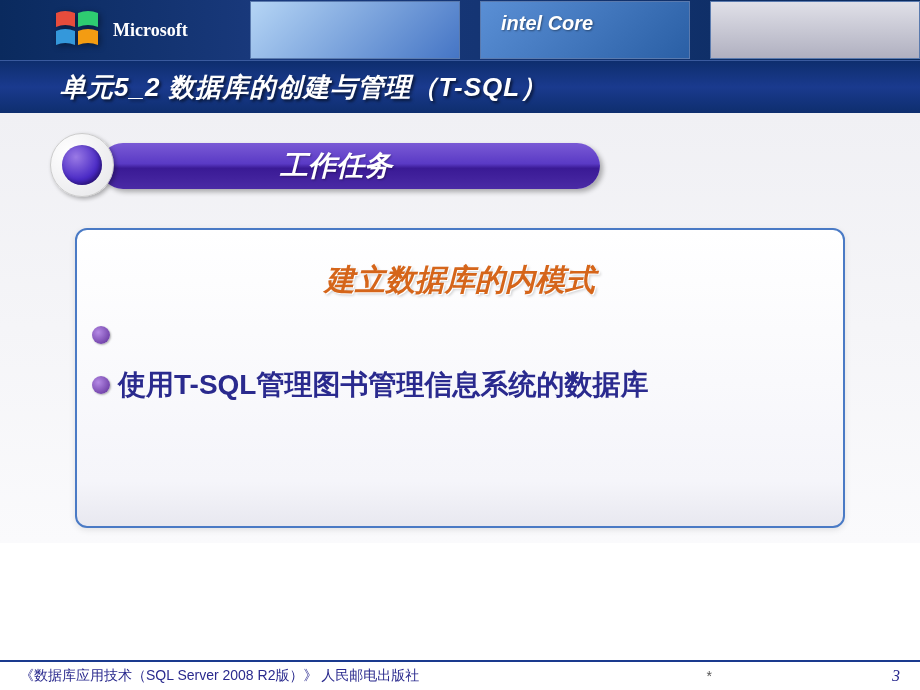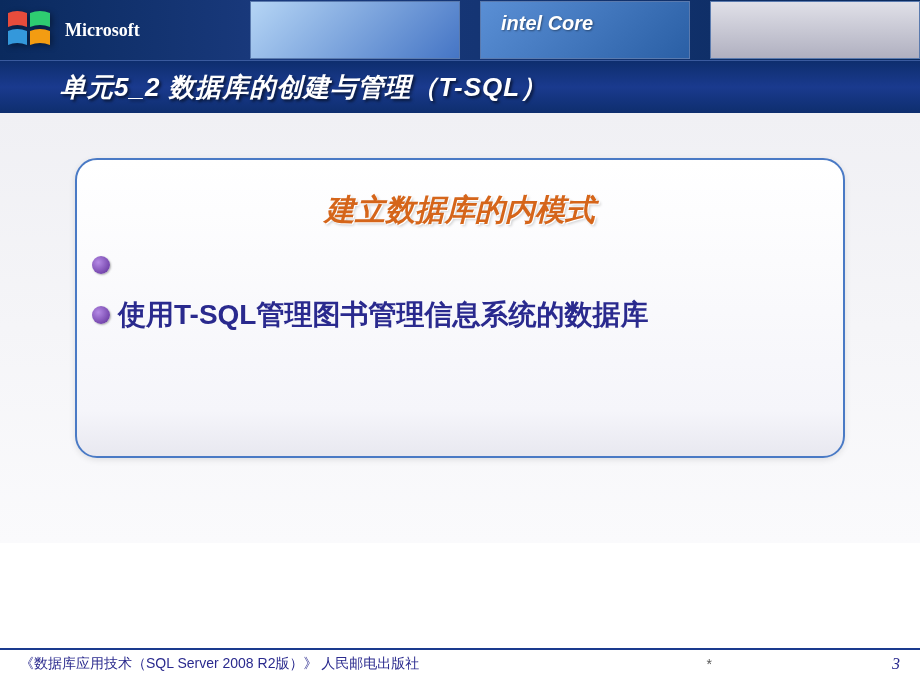--- a/index.html
+++ b/index.html
@@ -11,20 +11,21 @@
       overflow: hidden;
       position: relative;
     }
     
     .header {
       height: 60px;
       background: linear-gradient(to right, #0a2a5e 0%, #1a3a7e 30%, #0a2a5e 100%);
       display: flex;
       align-items: center;
       position: relative;
+      padding-left: 48px;
     }
     
     .logo-area {
       display: flex;
       align-items: center;
       padding-left: 5px;
       width: 250px;
     }
     
     .windows-logo {
@@ -171,21 +172,21 @@
       font-style: italic;
       font-size: 28px;
       font-weight: bold;
       text-shadow: 1px 1px 2px rgba(0,0,0,0.3);
     }
     
     .main-box {
       margin: 25px 75px 0 75px;
       height: 300px;
       border: 2px solid #4a7ac5;
-      border-radius: 22px;
+      border-radius: 12px;
       background: linear-gradient(to bottom, #fff 0%, #f5f5fa 85%, #e8e8f0 100%);
       padding: 30px 15px;
       box-shadow: 0 2px 6px rgba(0,0,0,0.1);
     }
     
     .box-heading {
       text-align: center;
       font-size: 30px;
       font-weight: bold;
       font-style: italic;
@@ -213,21 +214,21 @@
     }
     
     .bullet-text {
       font-size: 28px;
       color: #2a2a8e;
       font-weight: bold;
     }
     
     .footer {
       position: absolute;
-      bottom: 12px;
+      bottom: 0;
       width: 100%;
       height: 30px;
       border-top: 2px solid #1a3a8e;
       background: #fff;
       display: flex;
       align-items: center;
       padding: 0 20px;
       font-size: 14px;
       color: #2a2a8e;
     }
@@ -270,20 +271,30 @@
     <div class="header-img intel"></div>
     <div class="header-img building"></div>
   </div>
 </div>
 
 <div class="title-bar">
   <div class="title-text">单元5_2 数据库的创建与管理（T-SQL）</div>
 </div>
 
 <div class="content-area">
+  <div class="section-header">
+    <div class="section-pill">
+      <span class="section-label">工作任务</span>
+    </div>
+    <div class="circle-icon">
+      <div class="circle-outer">
+        <div class="circle-inner"></div>
+      </div>
+    </div>
+  </div>
 
   <div class="main-box">
     <div class="box-heading">建立数据库的内模式</div>
     <div class="bullet-item">
       <div class="bullet-icon"></div>
     </div>
     <div class="bullet-item">
       <div class="bullet-icon"></div>
       <div class="bullet-text">使用T-SQL管理图书管理信息系统的数据库</div>
     </div>

